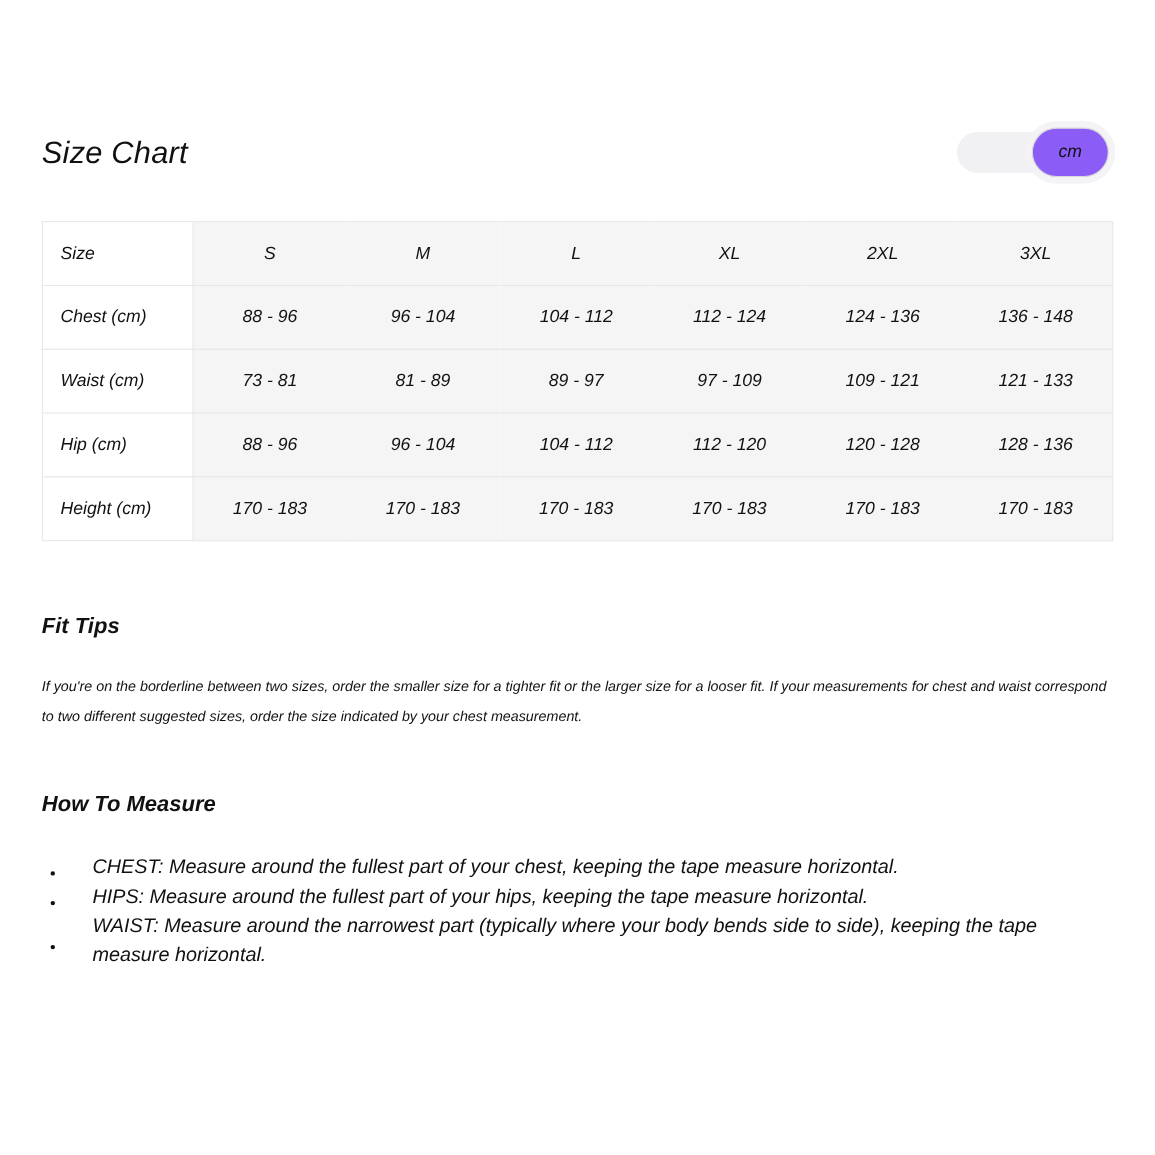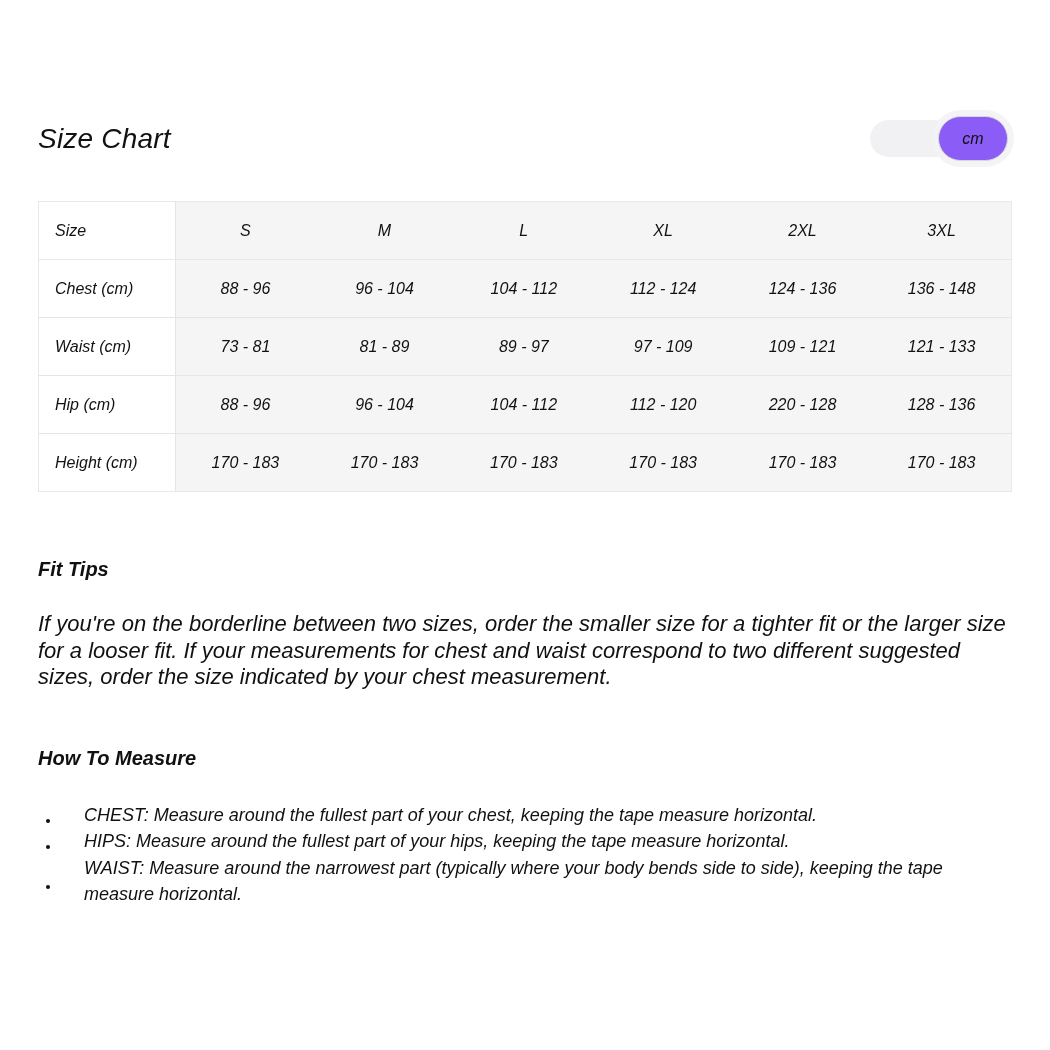--- a/index.html
+++ b/index.html
@@ -93,21 +93,21 @@
 
   
   .section-heading {
     font-size: 20px;
     font-weight: 700;
     color: #111111;
   }
   .fit-tips-heading { margin-top: 66px; }
   .fit-tips-body {
     margin-top: 30px;
-    font-size: 22px;
+    font-size: 13px;
     line-height: 26.5px;
     color: #111111;
     max-width: 976px;
   }
   .how-to-heading { margin-top: 56px; }
   .measure-list {
     margin-top: 32px;
   }
   .measure-item {
     display: flex;
@@ -170,21 +170,21 @@
         <td>97 - 109</td>
         <td>109 - 121</td>
         <td>121 - 133</td>
       </tr>
       <tr>
         <th class="row-label">Hip (cm)</th>
         <td>88 - 96</td>
         <td>96 - 104</td>
         <td>104 - 112</td>
         <td>112 - 120</td>
-        <td>220 - 128</td>
+        <td>120 - 128</td>
         <td>128 - 136</td>
       </tr>
       <tr>
         <th class="row-label">Height (cm)</th>
         <td>170 - 183</td>
         <td>170 - 183</td>
         <td>170 - 183</td>
         <td>170 - 183</td>
         <td>170 - 183</td>
         <td>170 - 183</td>

